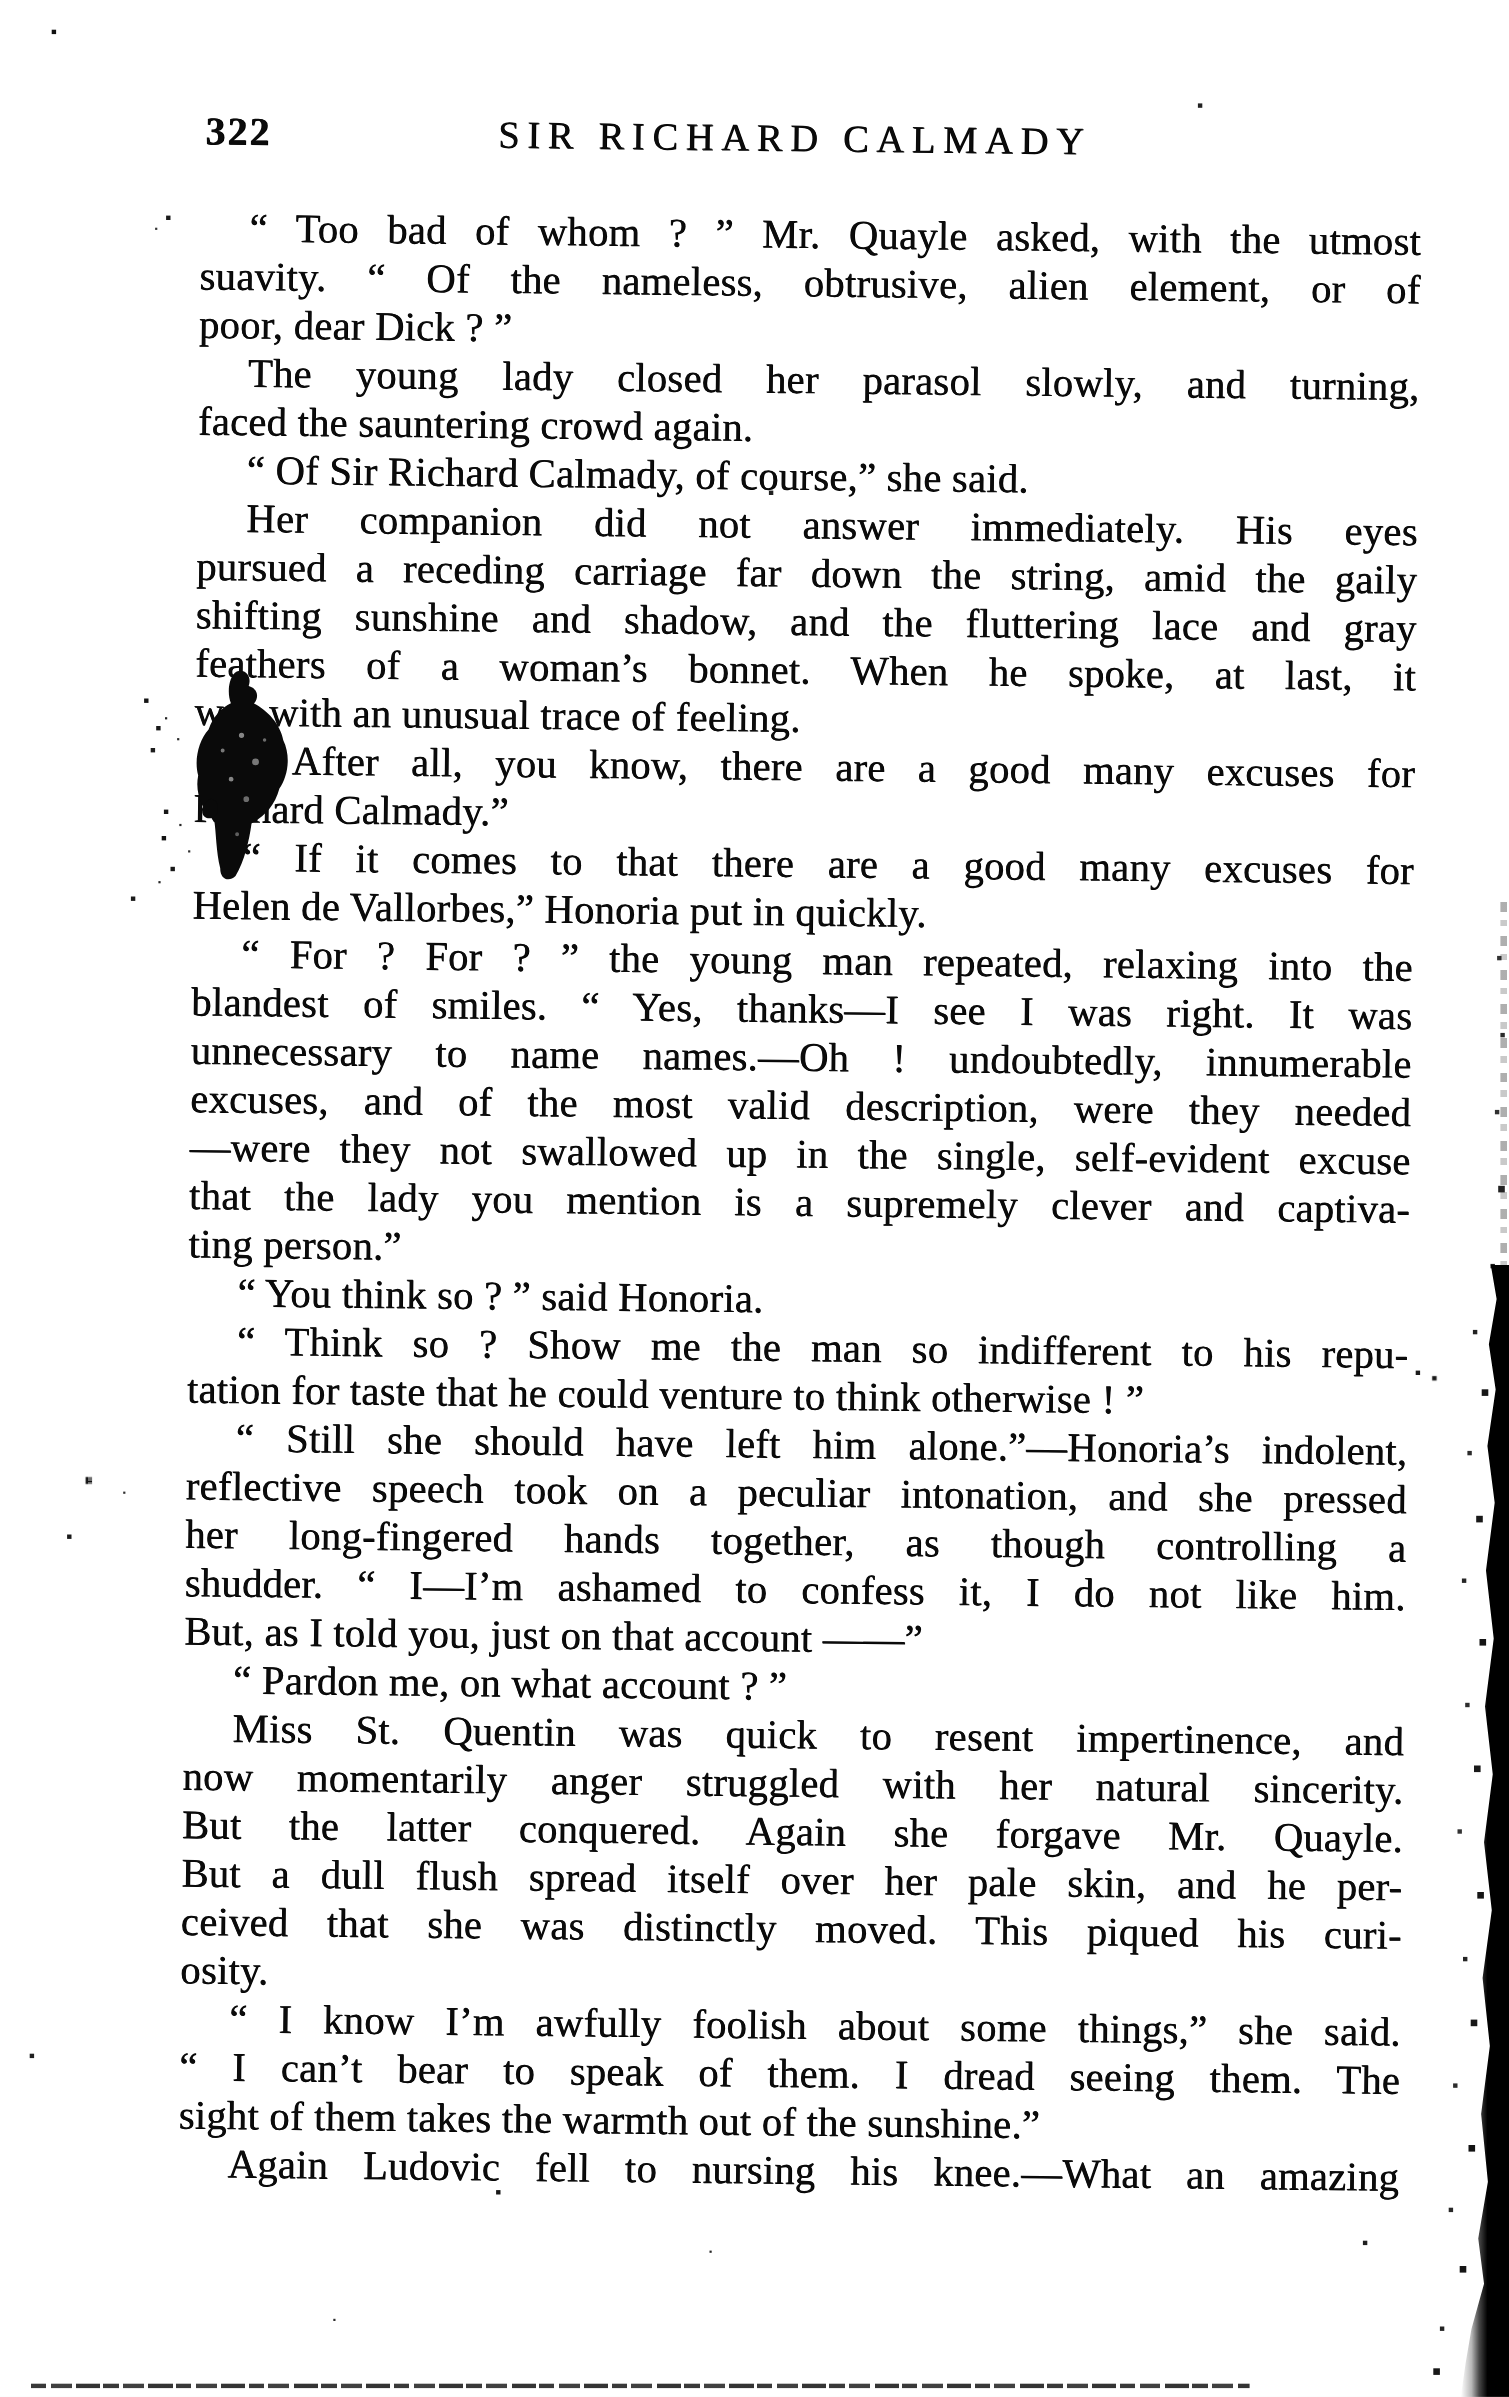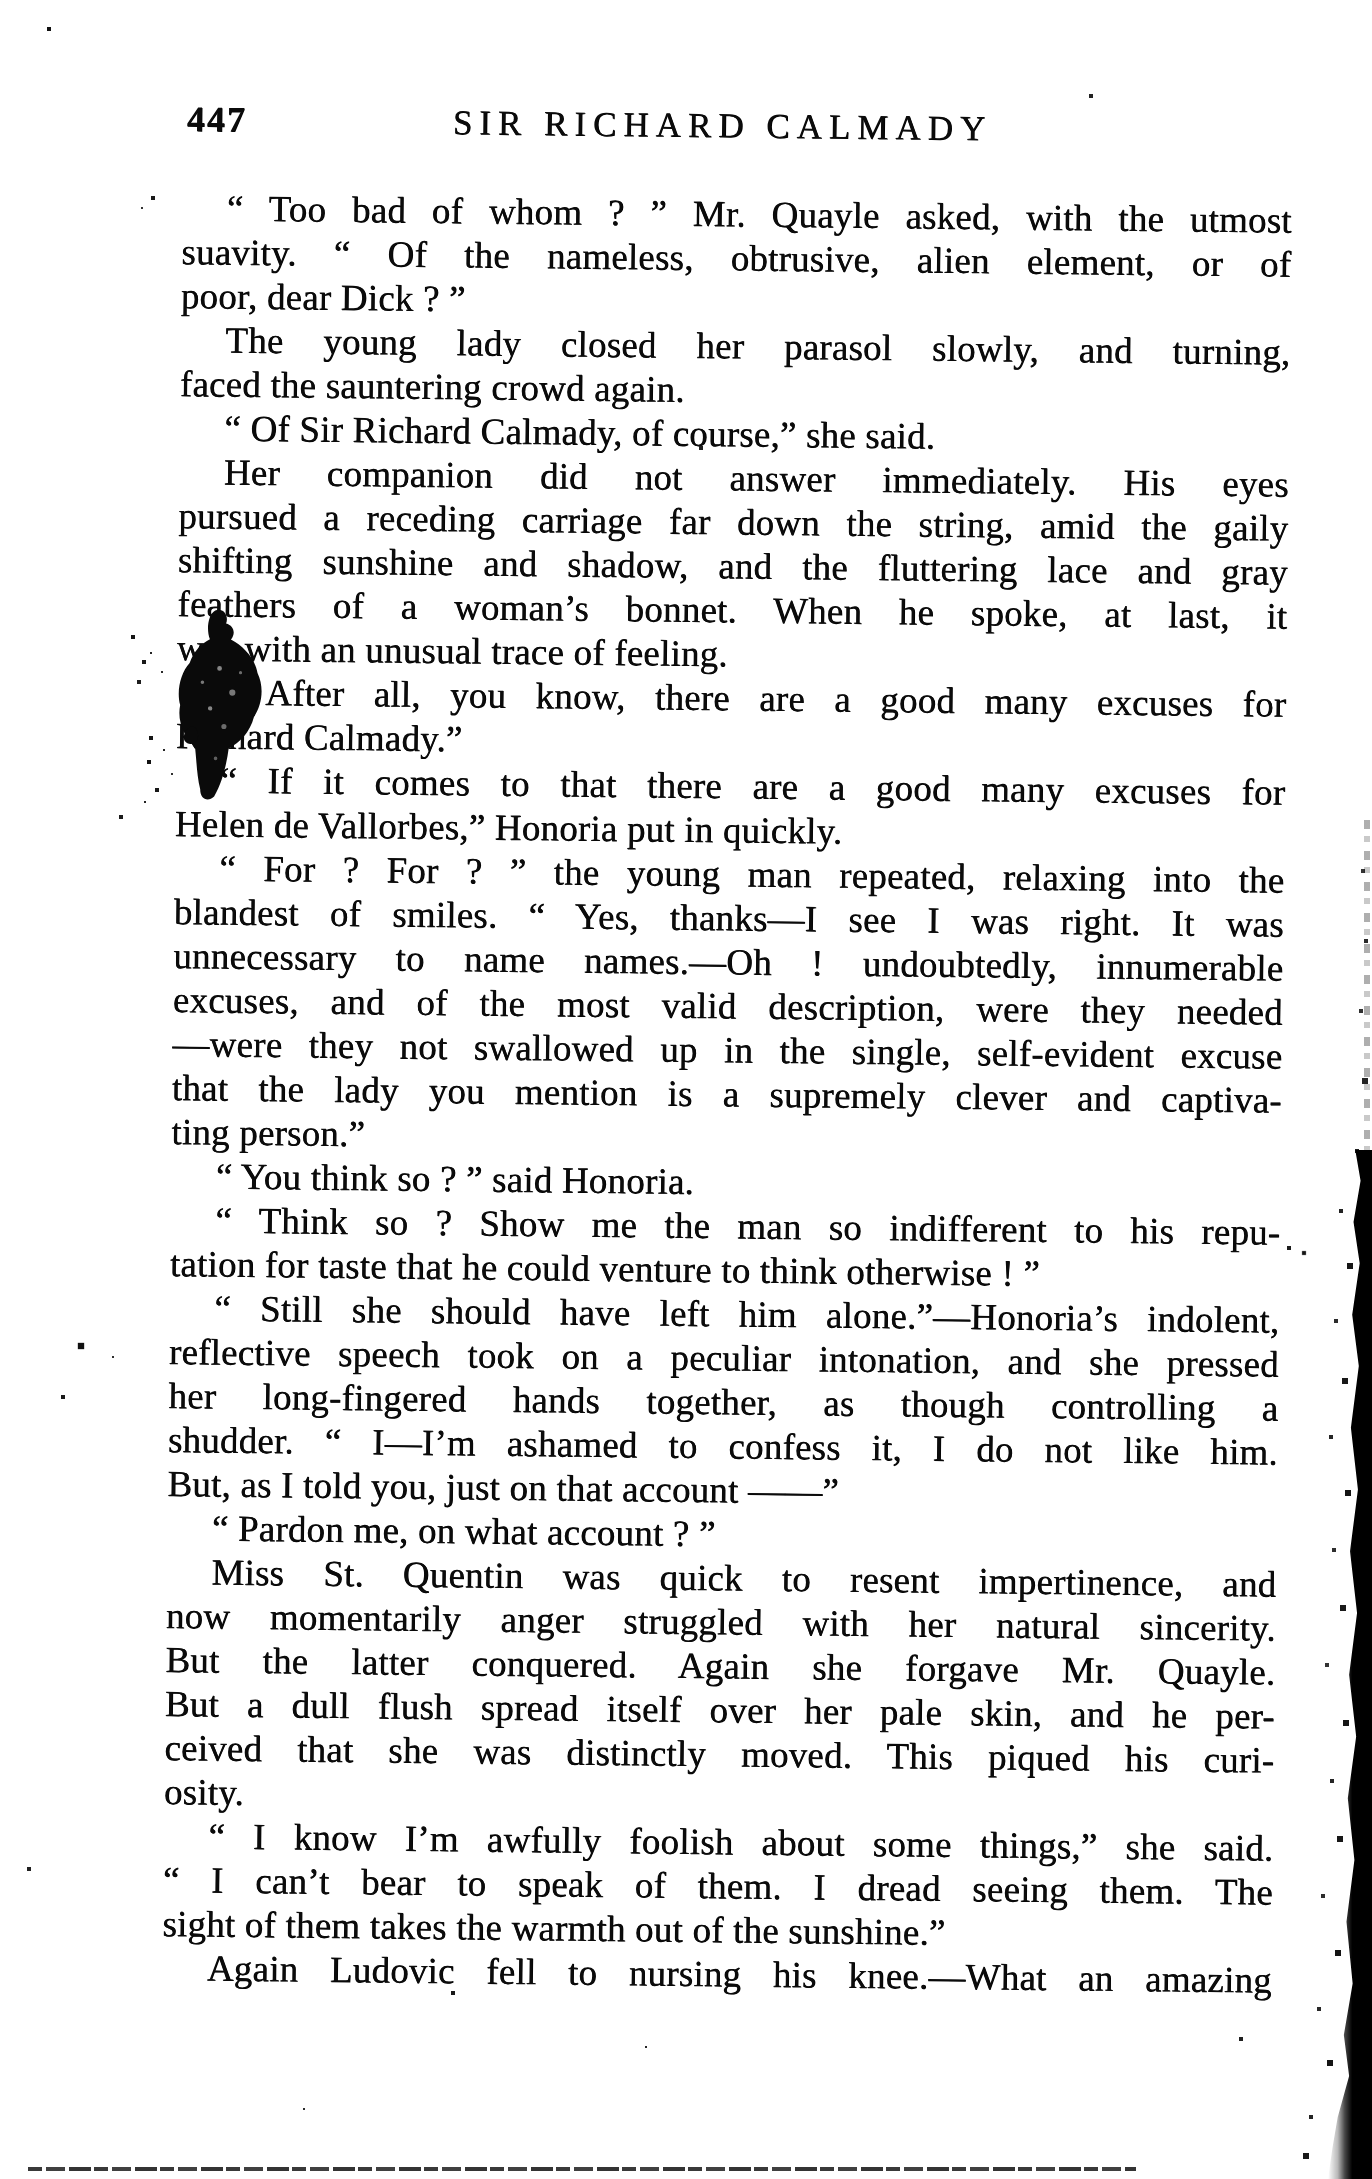--- a/index.html
+++ b/index.html
@@ -130,21 +130,21 @@
       #101010 41px 63px, rgba(0,0,0,0) 63px 66px);
     opacity:.85;
   }
 </style>
 </head>
 <body>
 
 <div class="page">
 
   <div class="scan-rotate">
-    <span class="page-num">447</span>
+    <span class="page-num">322</span>
     <h1 class="running-title">SIR RICHARD CALMADY</h1>
 
     <main class="text-block">
         <div class="para">
           <div class="line first">“ Too bad of whom ? ” Mr. Quayle asked, with the utmost</div>
           <div class="line">suavity. “ Of the nameless, obtrusive, alien element, or of</div>
           <div class="line last">poor, dear Dick ? ”</div>
         </div>
         <div class="para">
           <div class="line first">The young lady closed her parasol slowly, and turning,</div>

